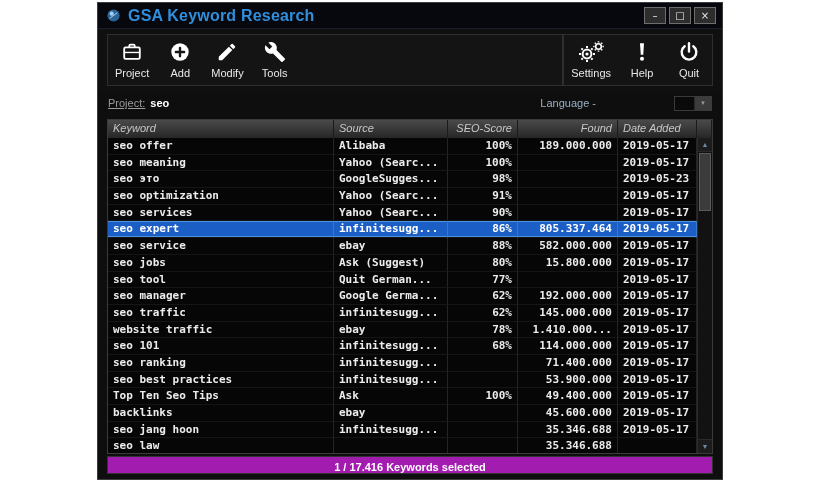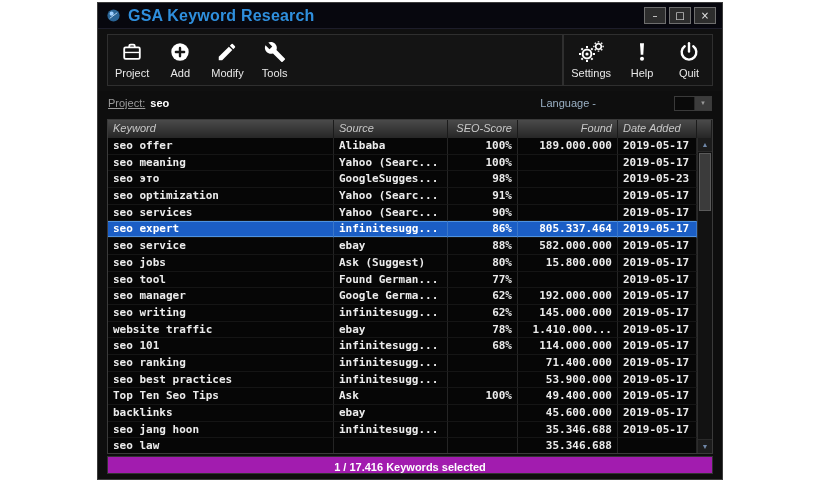--- a/index.html
+++ b/index.html
@@ -245,34 +245,34 @@
   </div>
           <div class="tr">
     <div class="td">seo jobs</div>
     <div class="td">Ask (Suggest)</div>
     <div class="td num">80%</div>
     <div class="td num">15.800.000</div>
     <div class="td">2019-05-17</div>
   </div>
           <div class="tr">
     <div class="td">seo tool</div>
-    <div class="td">Found German...</div>
+    <div class="td">Quit German...</div>
     <div class="td num">77%</div>
     <div class="td num"></div>
     <div class="td">2019-05-17</div>
   </div>
           <div class="tr">
     <div class="td">seo manager</div>
     <div class="td">Google Germa...</div>
     <div class="td num">62%</div>
     <div class="td num">192.000.000</div>
     <div class="td">2019-05-17</div>
   </div>
           <div class="tr">
-    <div class="td">seo writing</div>
+    <div class="td">seo traffic</div>
     <div class="td">infinitesugg...</div>
     <div class="td num">62%</div>
     <div class="td num">145.000.000</div>
     <div class="td">2019-05-17</div>
   </div>
           <div class="tr">
     <div class="td">website traffic</div>
     <div class="td">ebay</div>
     <div class="td num">78%</div>
     <div class="td num">1.410.000...</div>

